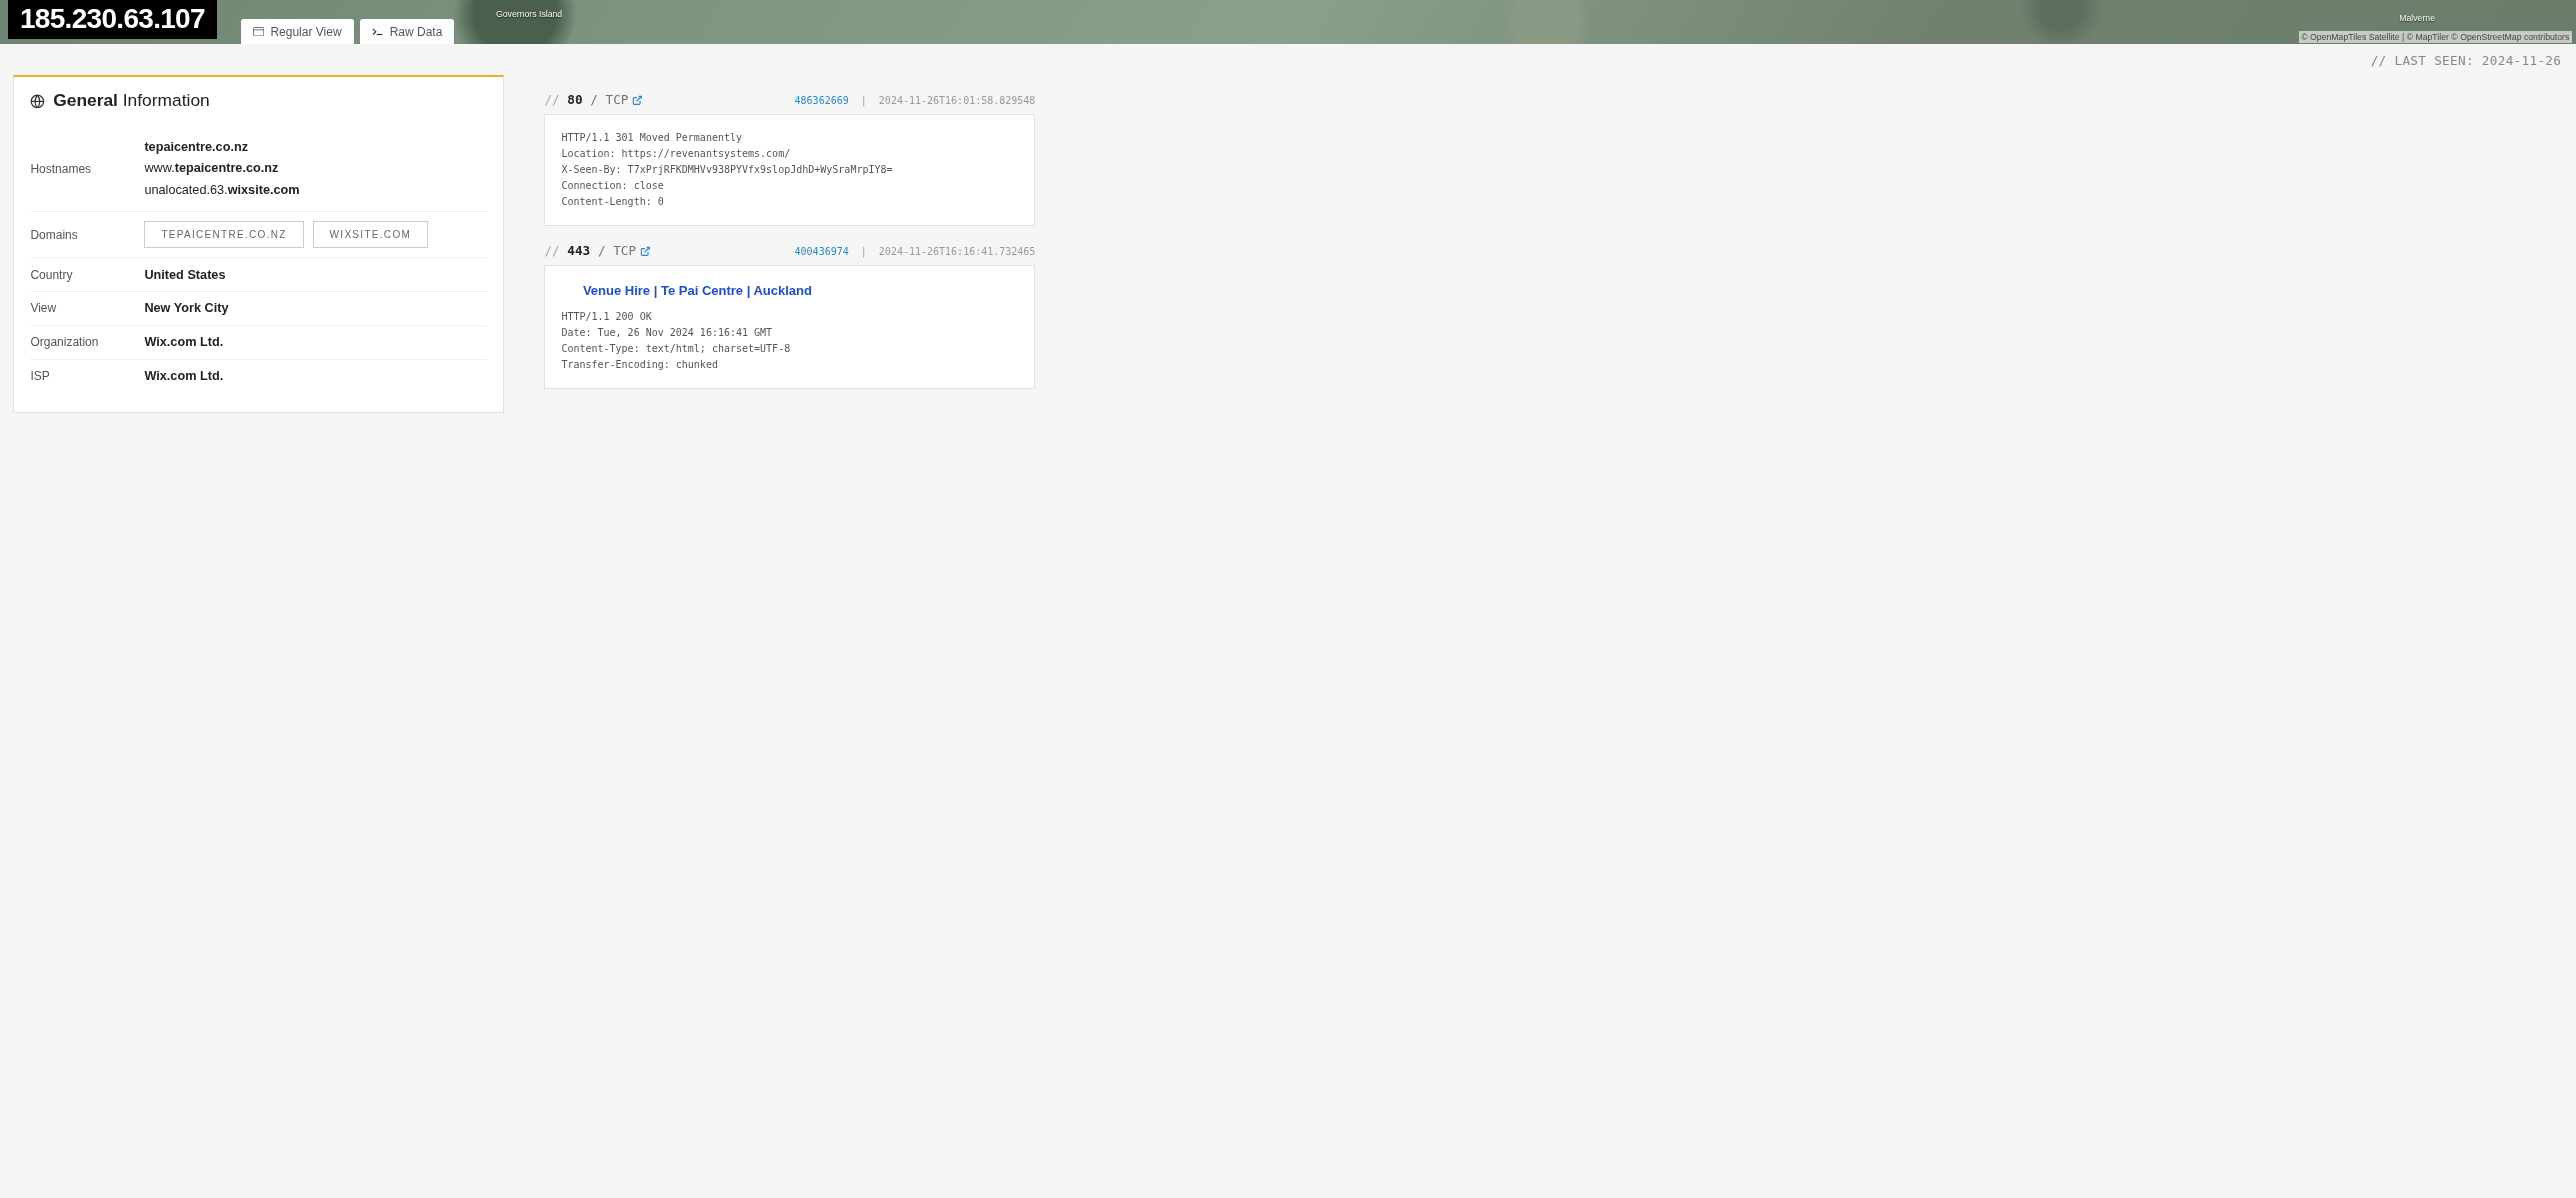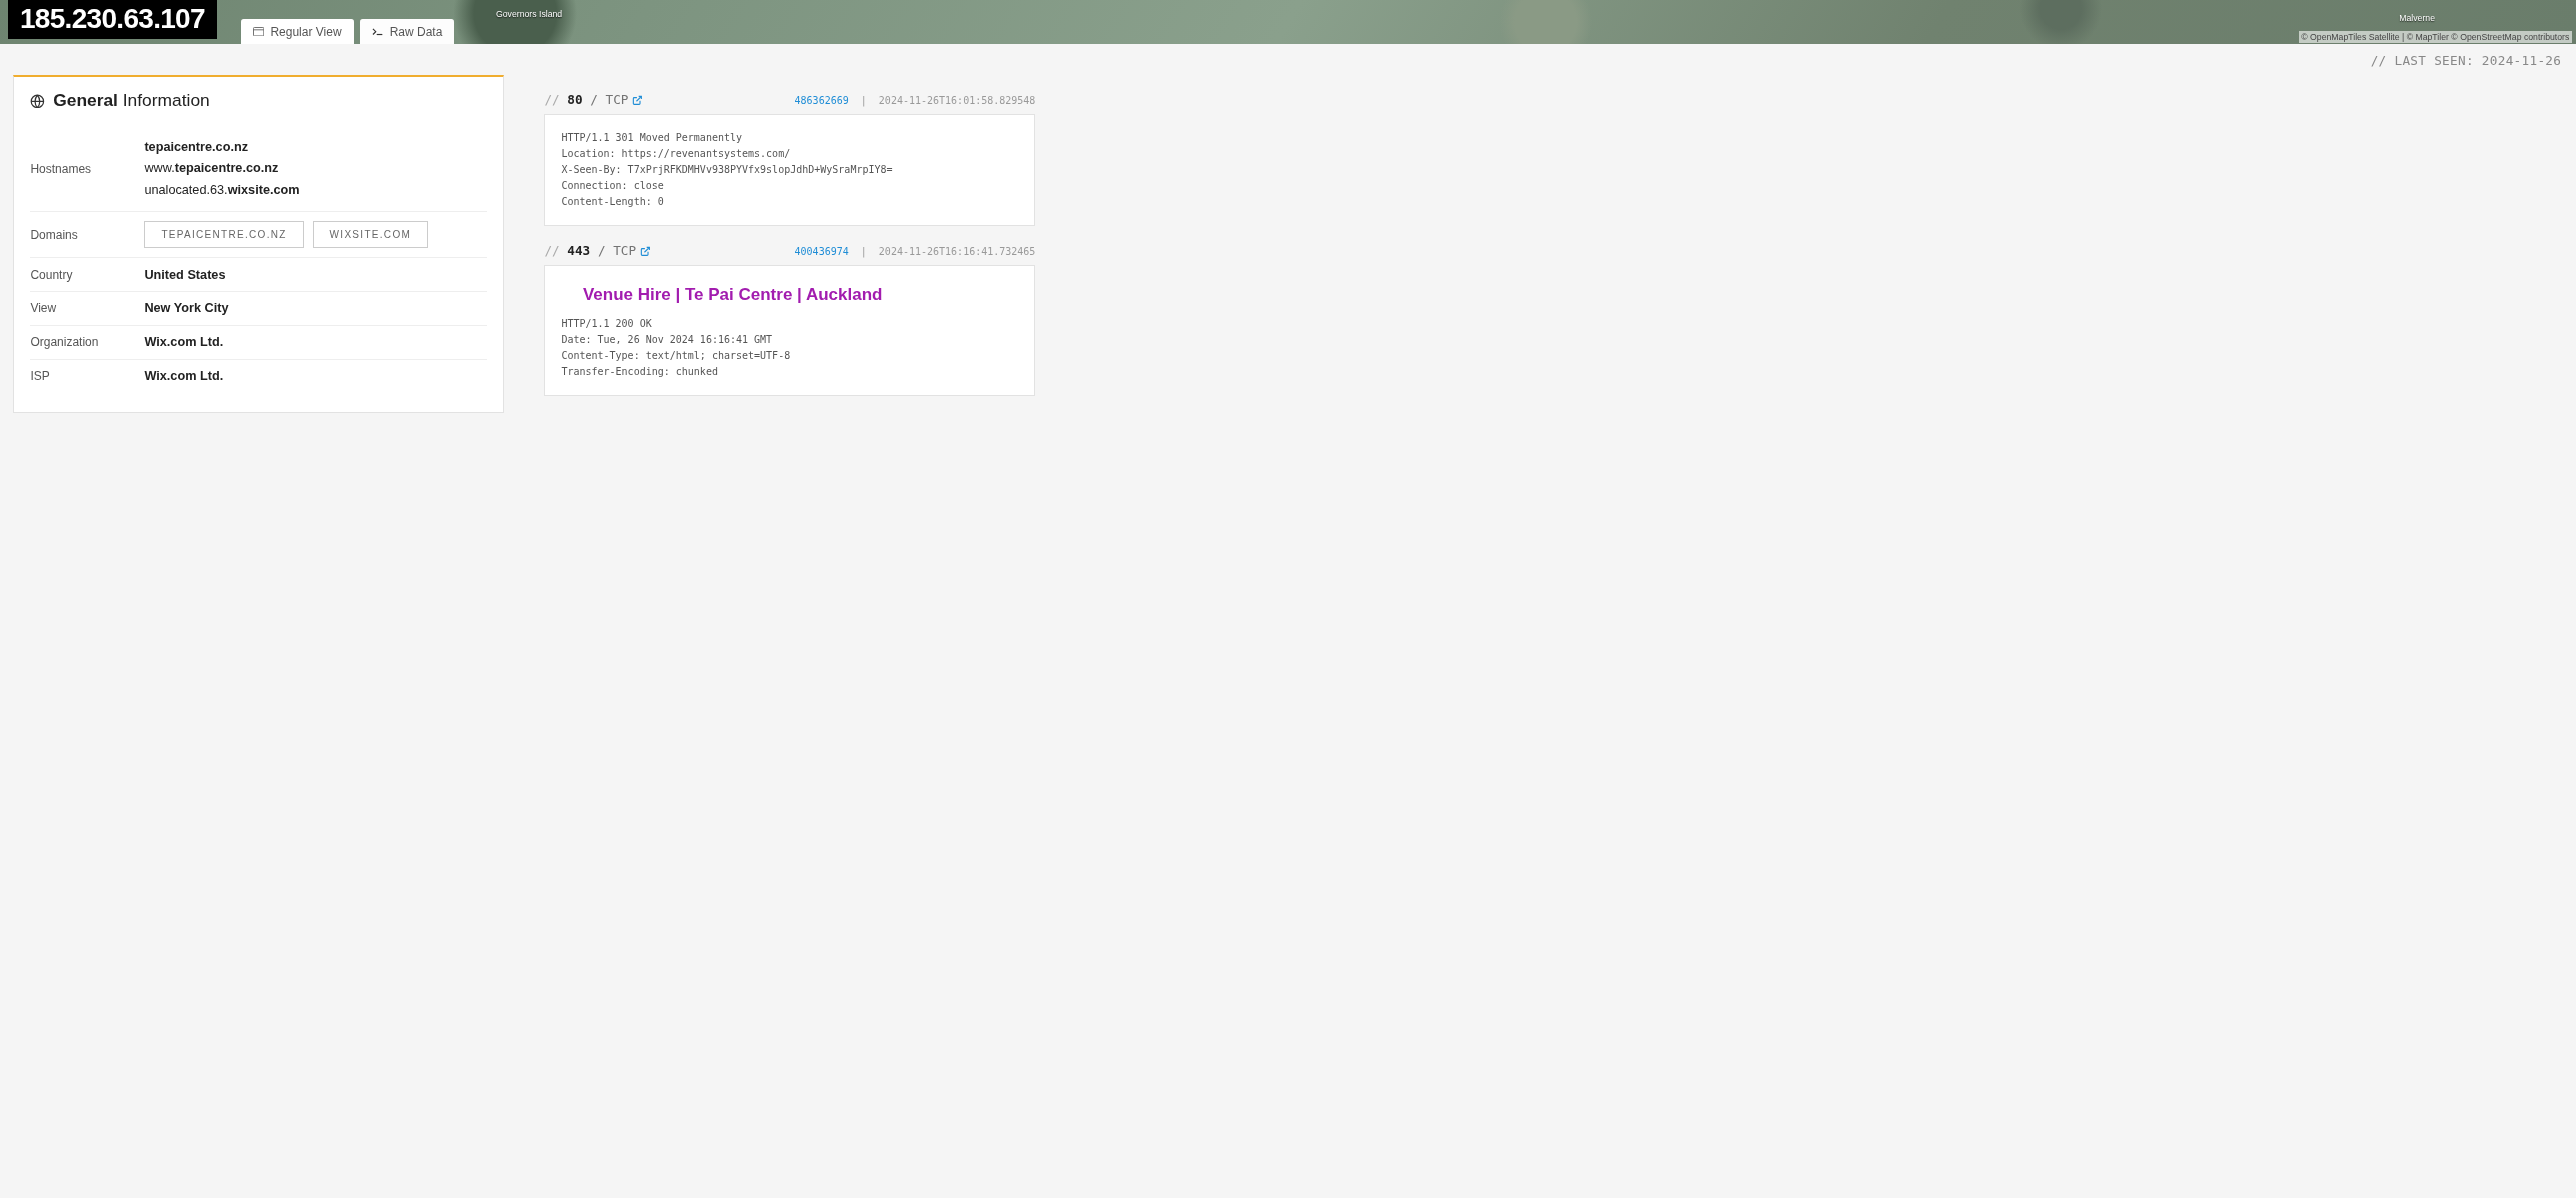--- a/index.html
+++ b/index.html
@@ -184,23 +184,23 @@
   padding: 14.8px 16px;
   font-family: "Lucida Console", Monaco, monospace;
   font-size: 10px;
   color: #555;
   line-height: 1.6;
   white-space: pre;
   overflow-x: auto;
 }
 .banner-title {
   font-family: -apple-system, BlinkMacSystemFont, "Segoe UI", Arial, sans-serif;
-  font-size: 17px;
+  font-size: 13px;
   font-weight: 700;
-  color: #a21caf;
+  color: #1d4ed8;
   padding: 0 0 8px 21.5px;
 }
 </style>
 </head>
 <body>
 
 <div class="map-header">
   <div class="map-label gov">Governors Island</div>
   <div class="map-label mal">Malverne</div>
   <div class="ip-badge">185.230.63.107</div>

